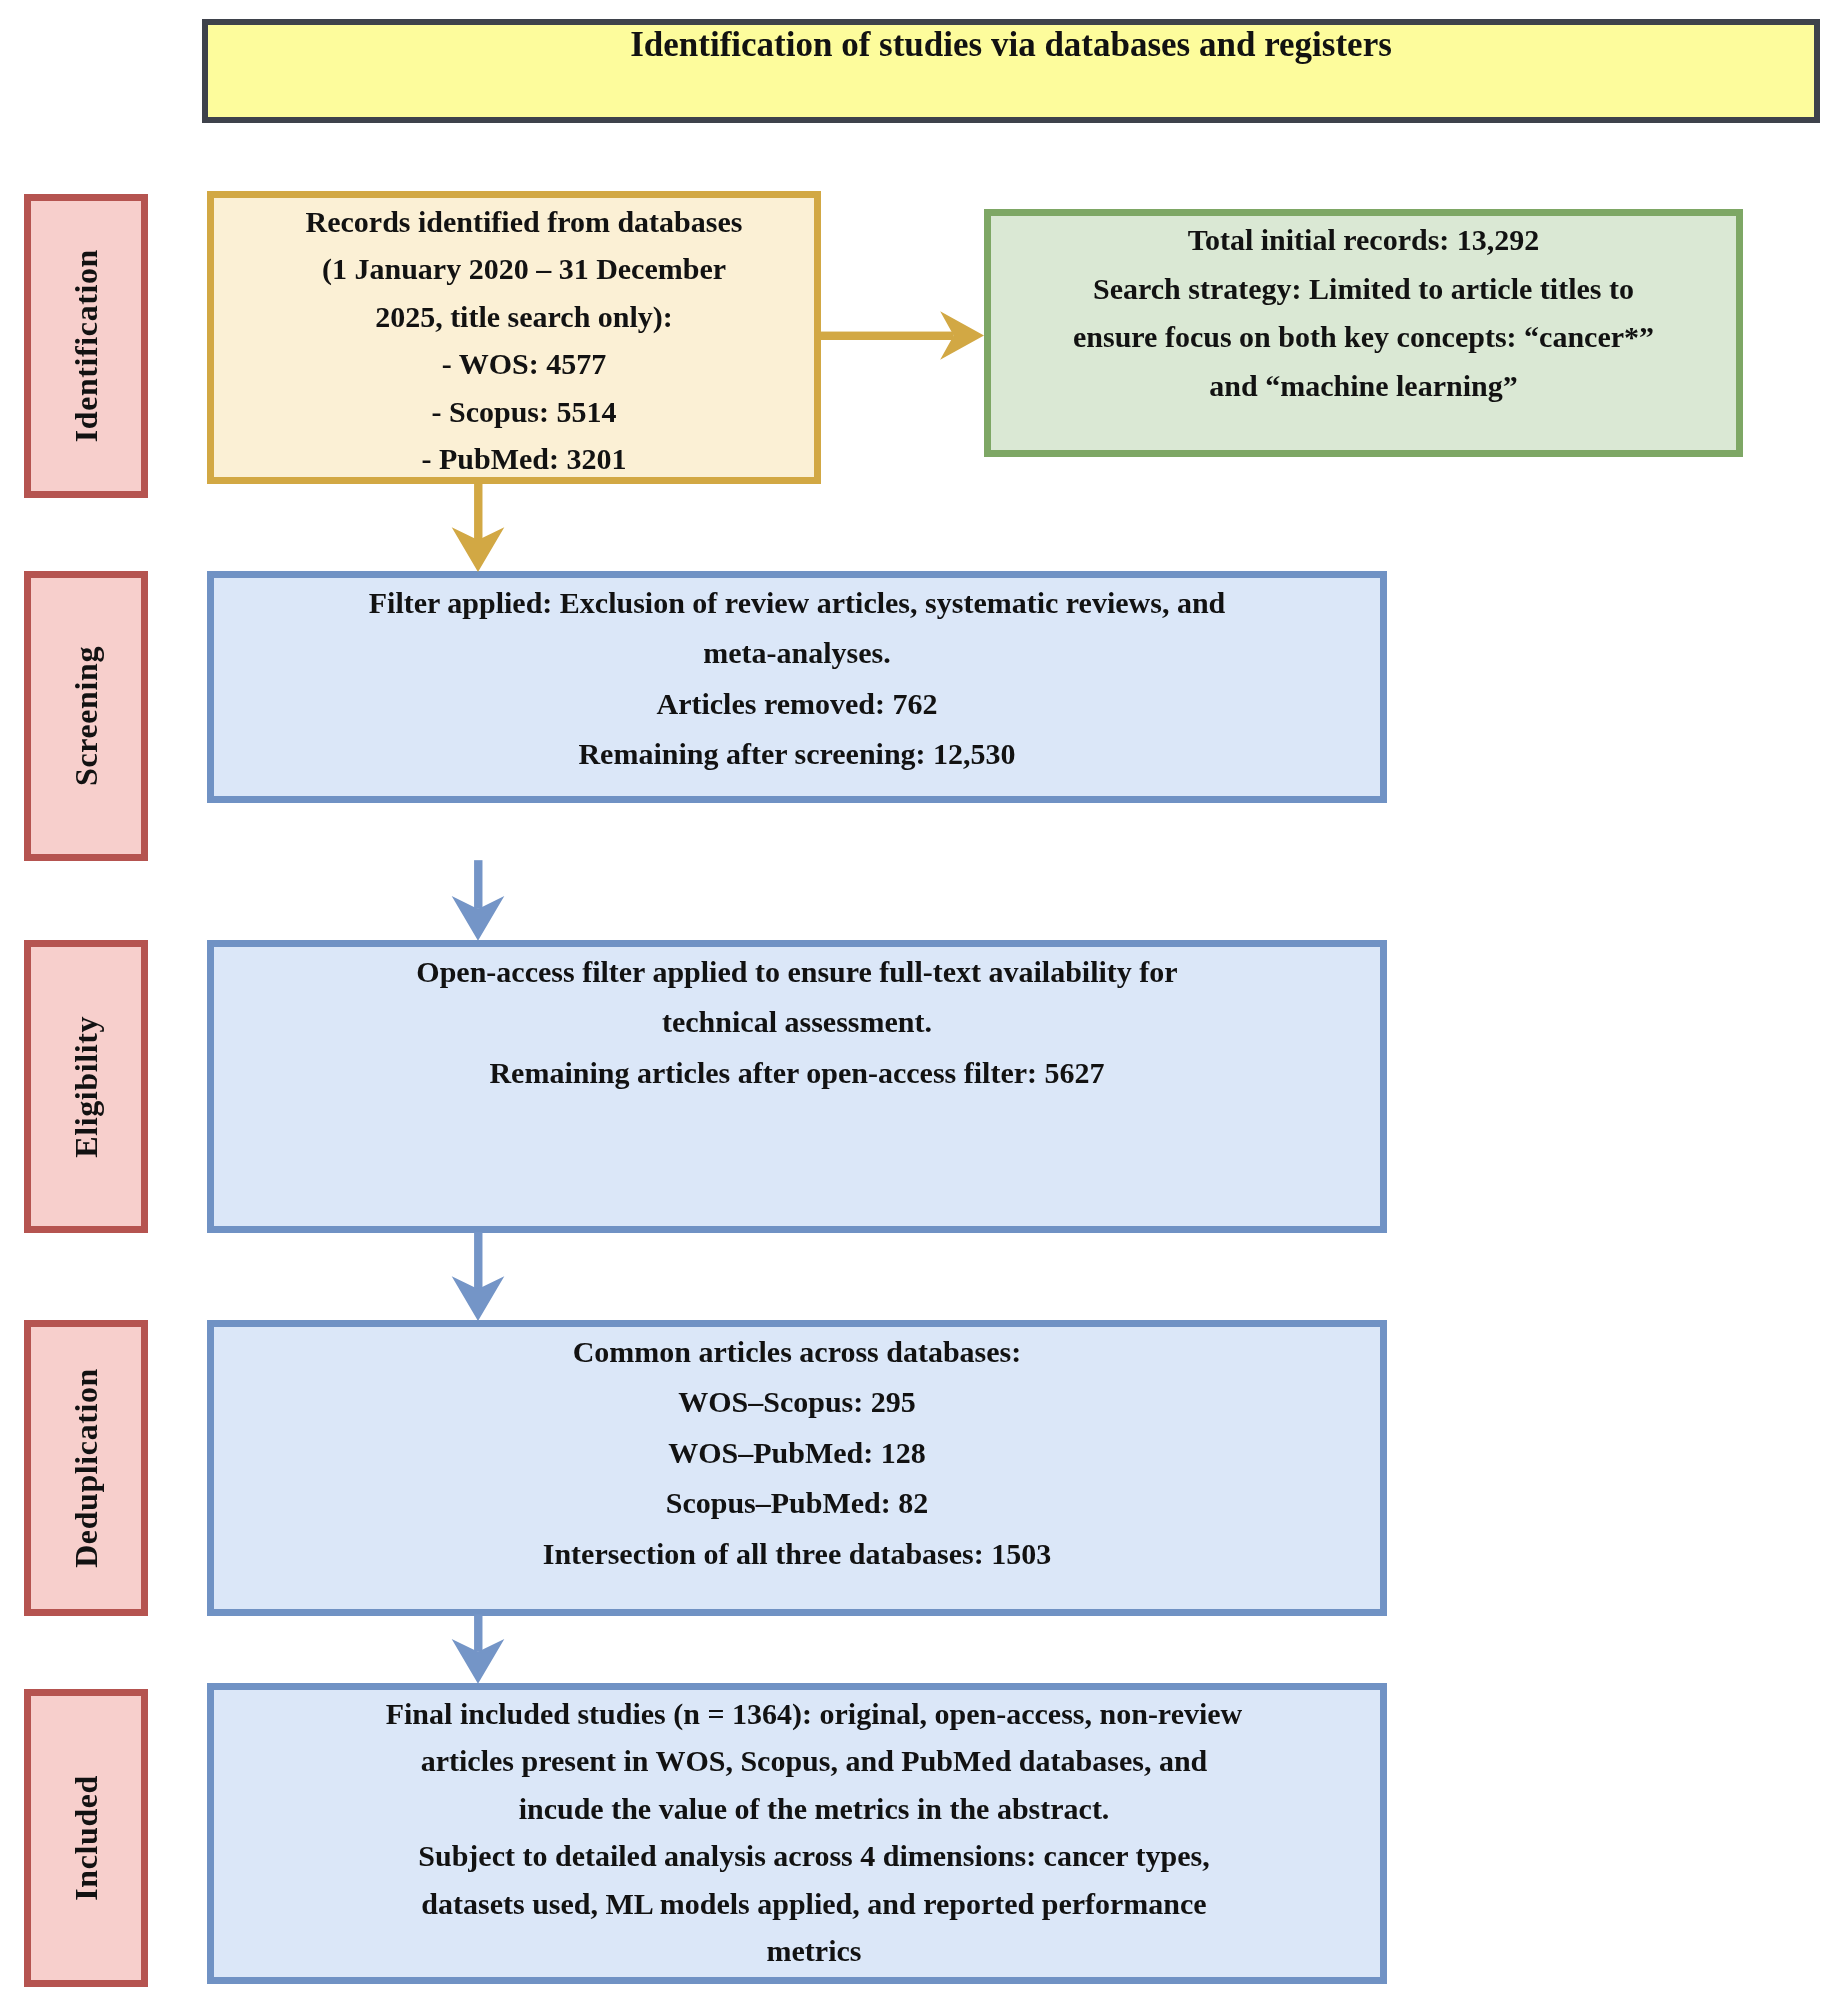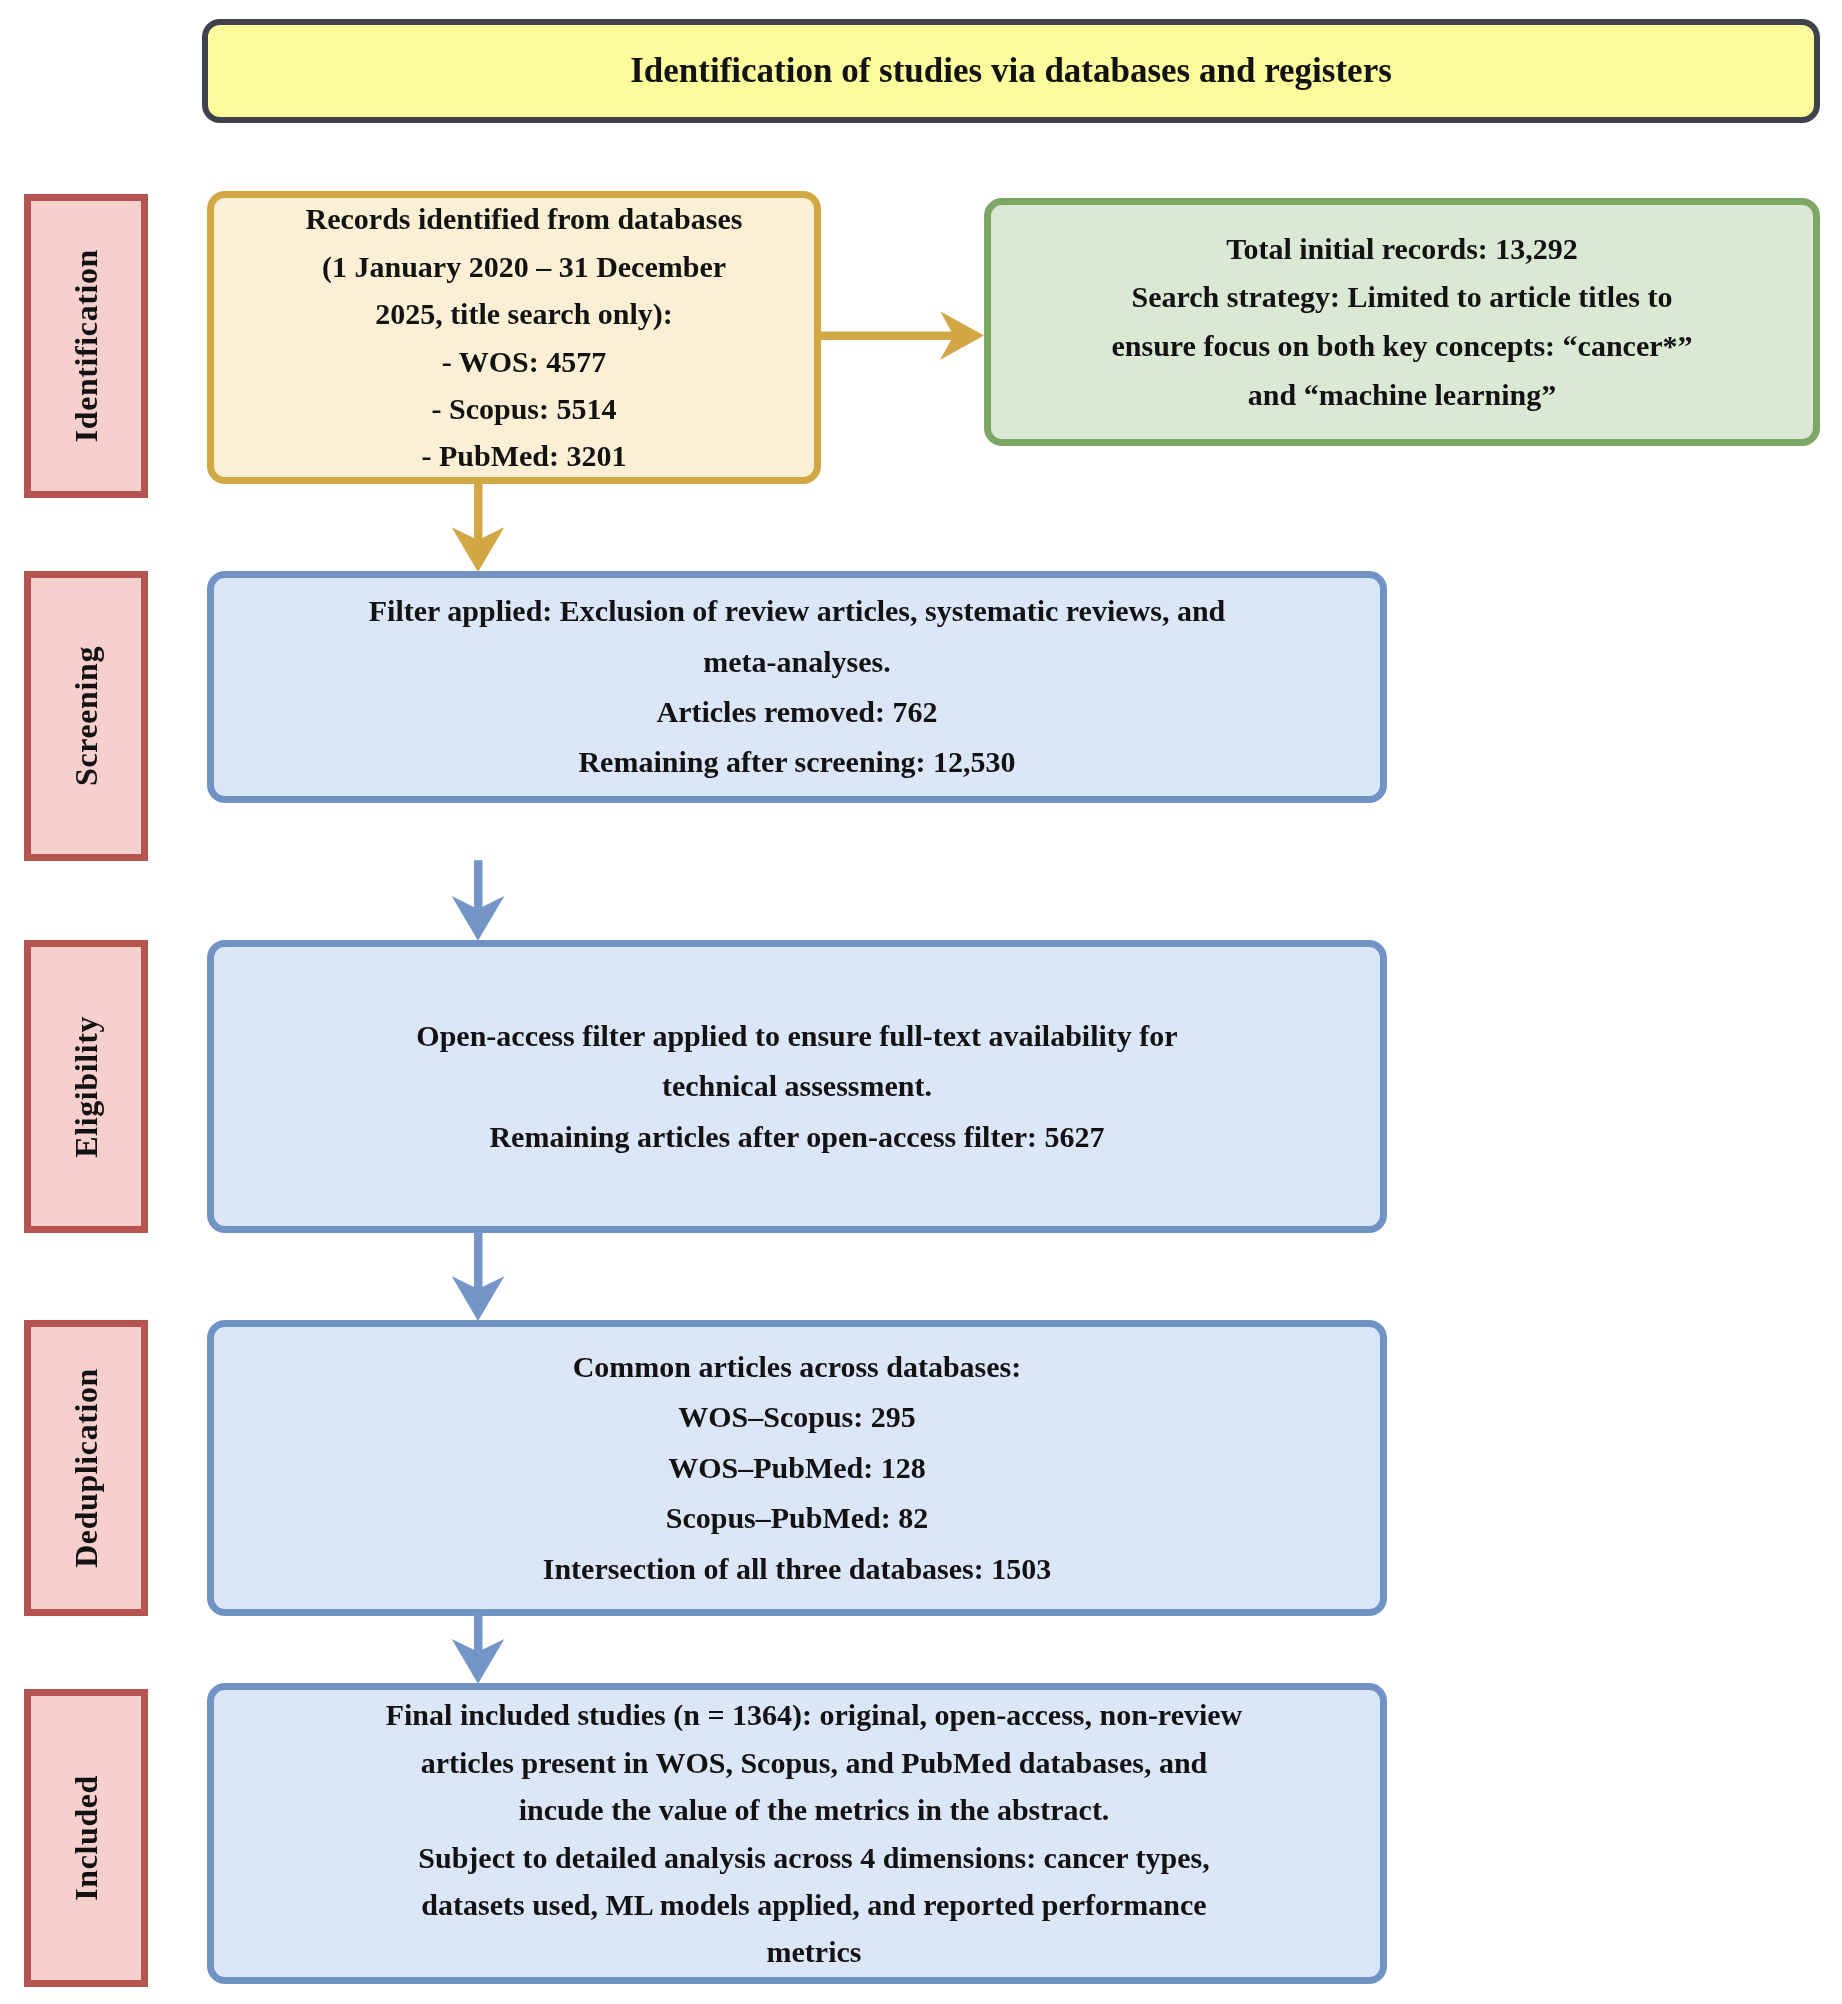--- a/index.html
+++ b/index.html
@@ -7,23 +7,22 @@
     position:relative;
     width:1842px;height:2005px;
     background:#ffffff;
     font-family:"Liberation Serif","DejaVu Serif",serif;
     font-weight:700;
     color:var(--c-text,#121212);
   }
   .box{
     position:absolute;
     box-sizing:border-box;
-    display:flex;align-items:center;justify-content:center;
+    display:flex;justify-content:center;
     text-align:center;
-    border-radius:18px;
   }
   .box span{white-space:pre-line;display:block;width:100%;}
   .title-bar{
     background:var(--c-title_fill,#FDFC9C);
     border:6.8px solid var(--c-title_border,#3E424B);
     font-size:35px;
   }
   .records{
     background:var(--c-records_fill,#FBF0D5);
     border:7.3px solid var(--c-records_border,#D2A844);
@@ -85,21 +84,21 @@
 
   <div class="box records" style="left:207px;top:191px;width:614px;height:293px;">
     <span>Records identified from databases
 (1 January 2020 – 31 December
 2025, title search only):
 - WOS: 4577
 - Scopus: 5514
 - PubMed: 3201</span>
   </div>
 
-  <div class="box summary" style="left:984px;top:198px;width:836px;height:248px;">
+  <div class="box summary" style="left:984px;top:209px;width:759px;height:248px;">
     <span>Total initial records: 13,292
 Search strategy: Limited to article titles to
 ensure focus on both key concepts: “cancer*”
 and “machine learning”</span>
   </div>
 
   <div class="box bluebox" style="left:207px;top:571px;width:1180px;height:232px;">
     <span>Filter applied: Exclusion of review articles, systematic reviews, and
 meta-analyses.
 Articles removed: 762

